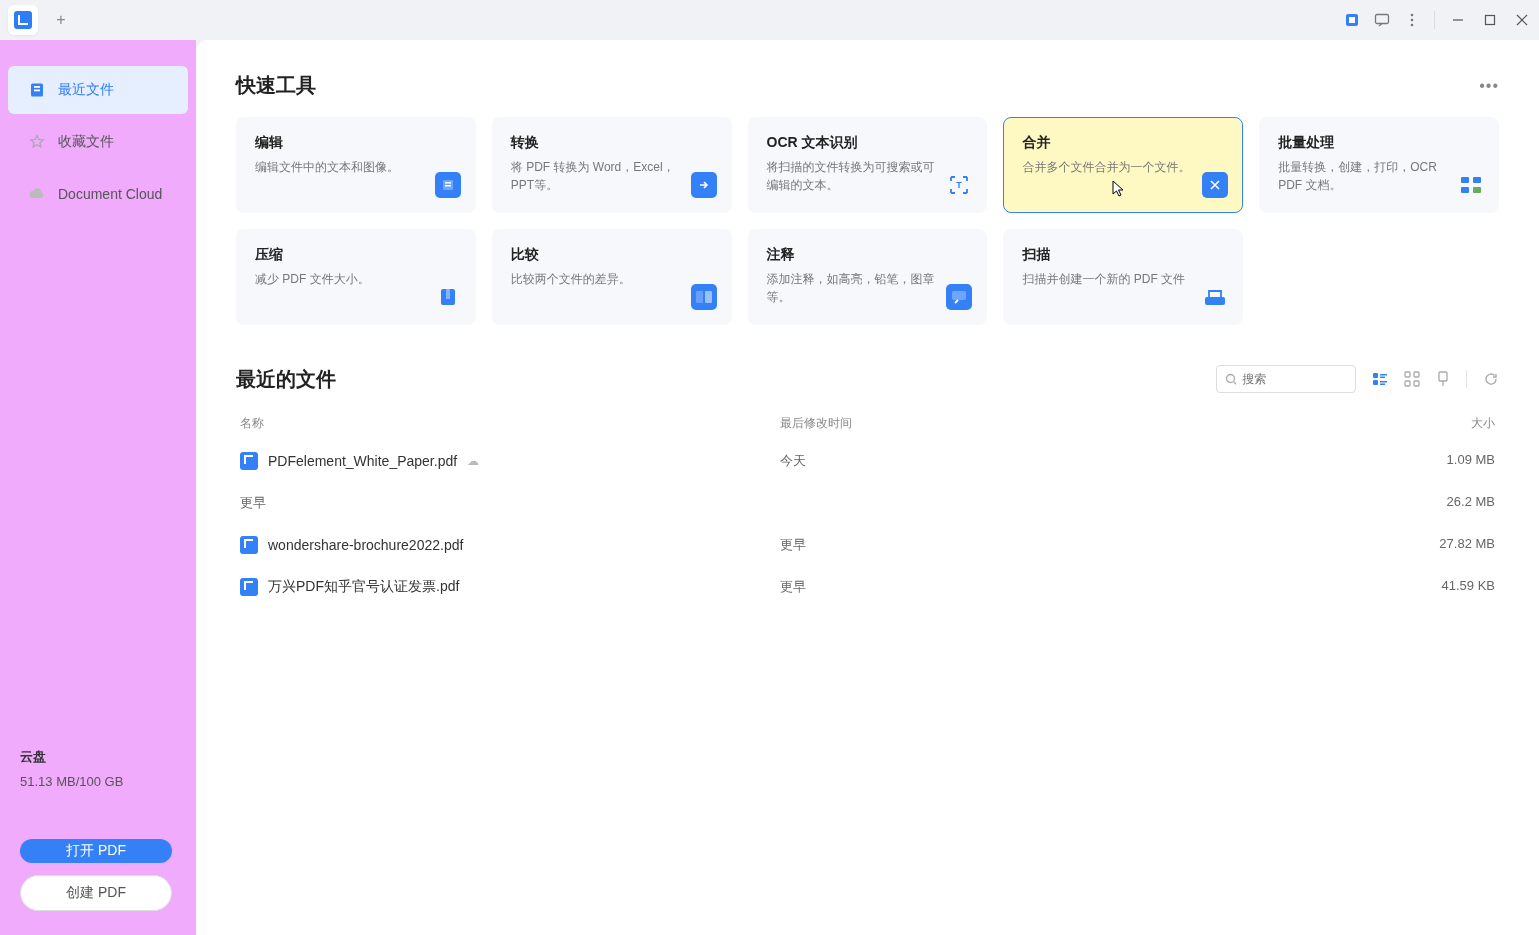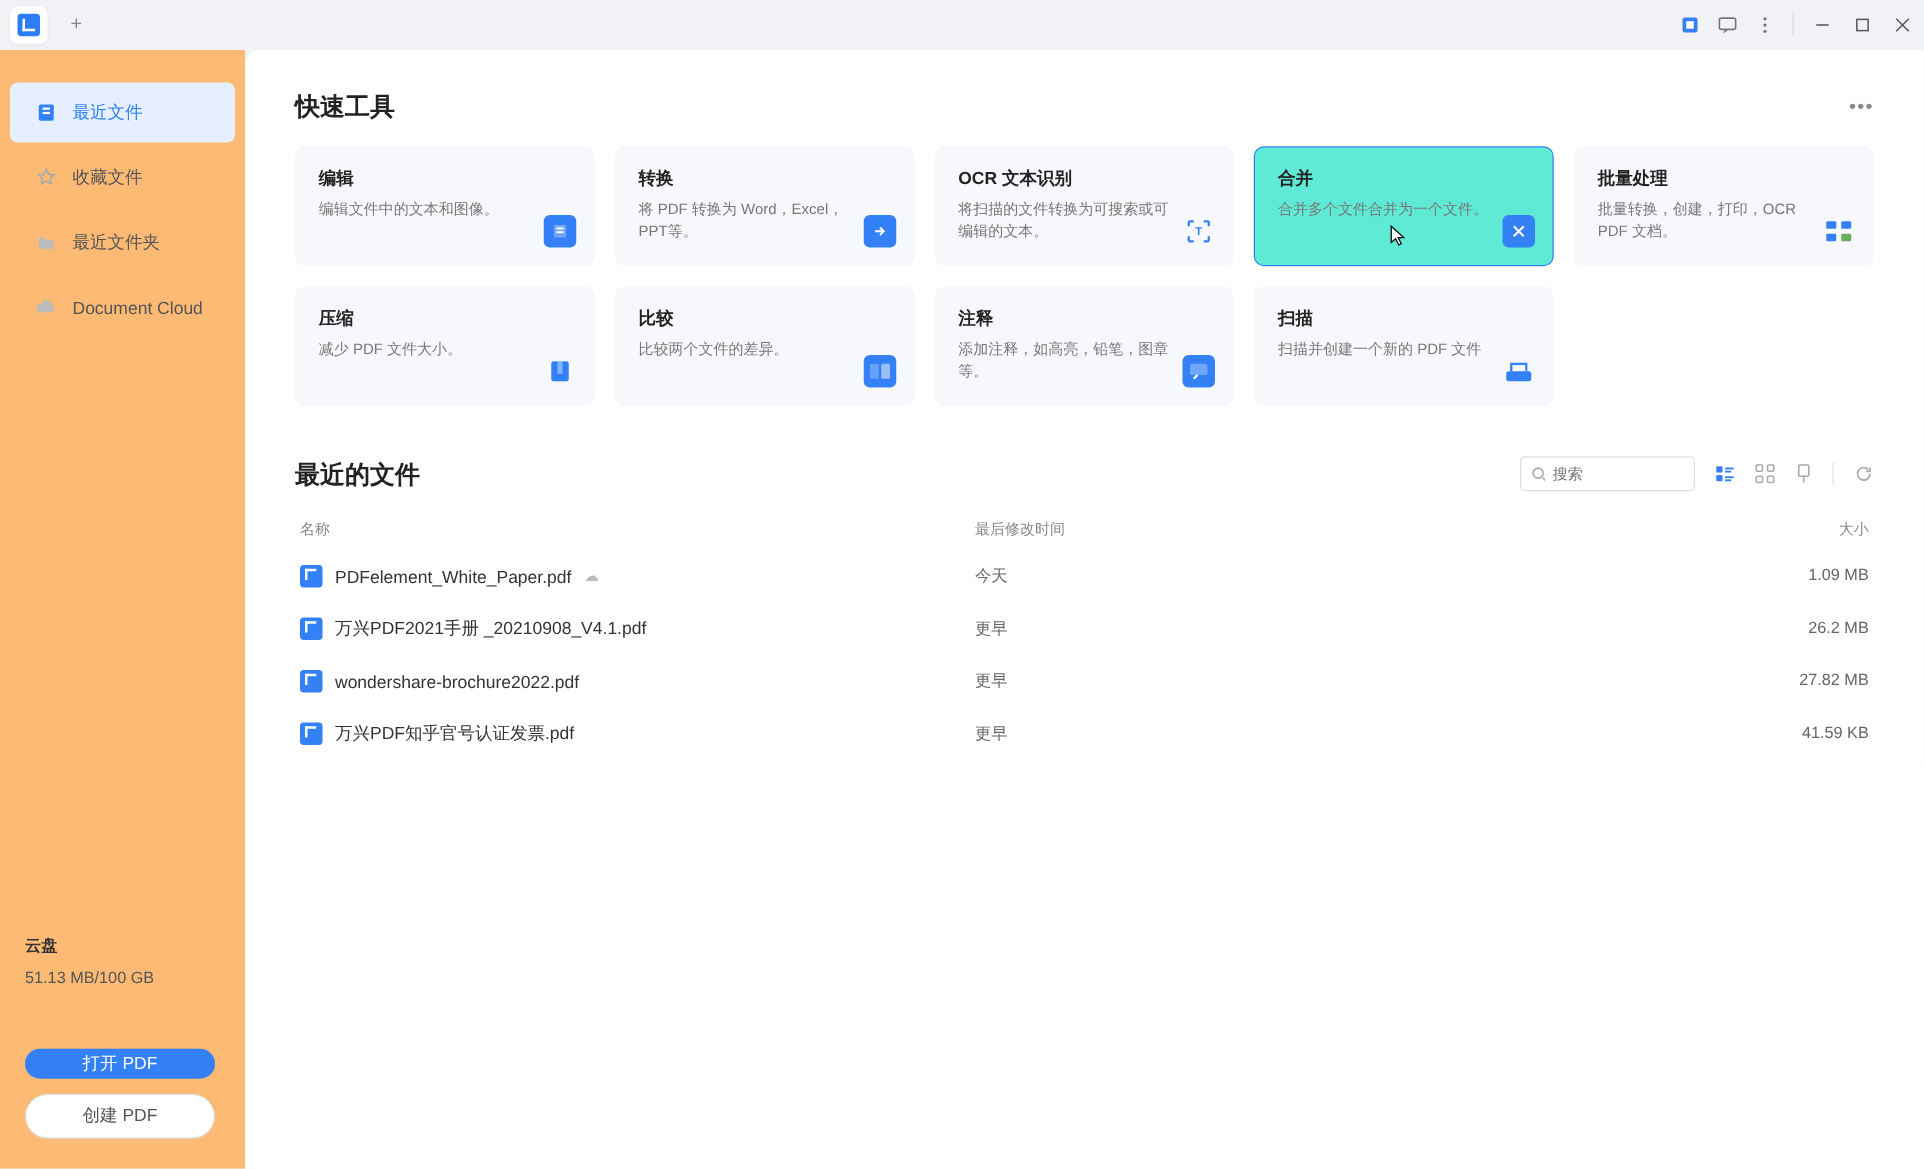--- a/index.html
+++ b/index.html
@@ -12,41 +12,41 @@
 .logo-icon { width: 18px; height: 18px; background: #2d7df6; border-radius: 3px; position: relative; }
 .logo-icon::after { content: ""; position: absolute; left: 4px; top: 4px; width: 8px; height: 8px; border: 2px solid #fff; border-right: none; border-top: none; }
 .new-tab { width: 30px; height: 30px; display: flex; align-items: center; justify-content: center; color: #888; font-size: 16px; cursor: pointer; }
 .titlebar-right { display: flex; align-items: center; gap: 14px; }
 .titlebar-icon { width: 16px; height: 16px; display: flex; align-items: center; justify-content: center; color: #666; cursor: pointer; font-size: 14px; }
 .titlebar-sep { width: 1px; height: 18px; background: #ddd; }
 .win-ctrl { width: 18px; height: 18px; display: flex; align-items: center; justify-content: center; color: #555; cursor: pointer; }
 
 
 .app { display: flex; height: calc(935px - 40px); }
-.sidebar { width: 196px; background: #fdba74; display: flex; flex-direction: column; padding-top: 24px; }
+.sidebar { width: 196px; background: #f0abfc; display: flex; flex-direction: column; padding-top: 24px; }
 .sidebar-item { height: 48px; display: flex; align-items: center; gap: 12px; padding: 0 20px; cursor: pointer; color: #555; font-size: 14px; border-radius: 6px; margin: 2px 8px; }
 .sidebar-item.active { background: #e6efff; color: #2d7df6; font-weight: 500; }
 .sb-icon { width: 18px; height: 18px; display: flex; align-items: center; justify-content: center; }
 .sidebar-spacer { flex: 1; }
 .sidebar-footer { padding: 18px 20px 24px; }
 .cloud-label { font-size: 13px; font-weight: 600; color: #333; margin-bottom: 8px; }
 .cloud-quota { font-size: 13px; color: #555; margin-bottom: 50px; }
 .btn-primary { width: 152px; height: 24px; background: #3380f7; color: #fff; border: none; border-radius: 18px; font-size: 14px; cursor: pointer; margin-bottom: 12px; }
 .btn-secondary { width: 152px; height: 36px; background: #fff; color: #555; border: 1px solid #ddd; border-radius: 18px; font-size: 14px; cursor: pointer; }
 
 
 .main { flex: 1; background: #fff; border-radius: 12px 0 0 0; padding: 32px 40px; overflow-y: auto; }
 .section-header { display: flex; justify-content: space-between; align-items: center; margin-bottom: 18px; }
 .section-title { font-size: 20px; font-weight: 700; color: #222; }
 .more-icon { color: #888; cursor: pointer; letter-spacing: 1px; }
 
 
 .tool-grid { display: grid; grid-template-columns: repeat(5, 1fr); gap: 16px; margin-bottom: 40px; }
 .tool-card { background: #f6f8fb; border-radius: 8px; padding: 16px 18px; height: 96px; cursor: pointer; border: 1px solid transparent; position: relative; }
-.tool-card.highlight { background: #5eead4; border: 1.5px solid #3380f7; }
+.tool-card.highlight { background: #fef9c3; border: 1.5px solid #3380f7; }
 .tool-title { font-size: 14px; font-weight: 700; color: #222; margin-bottom: 6px; }
 .tool-desc { font-size: 12px; color: #777; line-height: 1.5; padding-right: 28px; }
 .tool-icon { position: absolute; right: 14px; bottom: 14px; width: 26px; height: 26px; border-radius: 5px; display: flex; align-items: center; justify-content: center; color: #fff; font-size: 13px; }
 .tool-icon.solid { background: #3380f7; }
 .tool-icon.outline { color: #3380f7; }
 
 
 .recent-header { display: flex; justify-content: space-between; align-items: center; margin-bottom: 14px; }
 .recent-toolbar { display: flex; align-items: center; gap: 16px; }
 .search-box { width: 140px; height: 28px; border: 1px solid #ddd; border-radius: 4px; display: flex; align-items: center; padding: 0 8px; gap: 6px; justify-content: space-between; }
@@ -138,28 +138,20 @@
     <div class="sidebar-item">
       <span class="sb-icon">
         <svg width="16" height="16">
             <path d="M8 1.5l1.9 4 4.3.4-3.2 2.9.9 4.2L8 10.8 4.1 13l.9-4.2L1.8 5.9l4.3-.4z" fill="none" stroke="#aaa" stroke-width="1.3"></path>
           </svg>
       </span>
       <span>收藏文件</span>
     </div>
     <div class="sidebar-item">
       <span class="sb-icon">
-        <svg width="16" height="16">
-            <path d="M2 4h4l1.5 2H14v7H2z" fill="#bbb"></path>
-          </svg>
-      </span>
-      <span>最近文件夹</span>
-    </div>
-    <div class="sidebar-item">
-      <span class="sb-icon">
         <svg width="18" height="14">
             <path d="M5 11a3.5 3.5 0 010-7 4.5 4.5 0 018.6 1.4A3 3 0 0113 11z" fill="#bbb"></path>
           </svg>
       </span>
       <span>Document Cloud</span>
     </div>
     <div class="sidebar-spacer"></div>
     <div class="sidebar-footer">
       <div class="cloud-label">云盘</div>
       <div class="cloud-quota">51.13 MB/100 GB</div>
@@ -324,24 +316,20 @@
         <div class="file-row">
           <div class="file-name">
             <span class="file-icon"></span>
             <span>PDFelement_White_Paper.pdf</span>
             <span class="cloud-badge">☁</span>
           </div>
           <div class="file-date">今天</div>
           <div class="file-size">1.09 MB</div>
         </div>
         <div class="file-row">
-          <div class="file-name">
-            <span class="file-icon"></span>
-            <span>万兴PDF2021手册 _20210908_V4.1.pdf</span>
-          </div>
           <div class="file-date">更早</div>
           <div class="file-size">26.2 MB</div>
         </div>
         <div class="file-row">
           <div class="file-name">
             <span class="file-icon"></span>
             <span>wondershare-brochure2022.pdf</span>
           </div>
           <div class="file-date">更早</div>
           <div class="file-size">27.82 MB</div>

